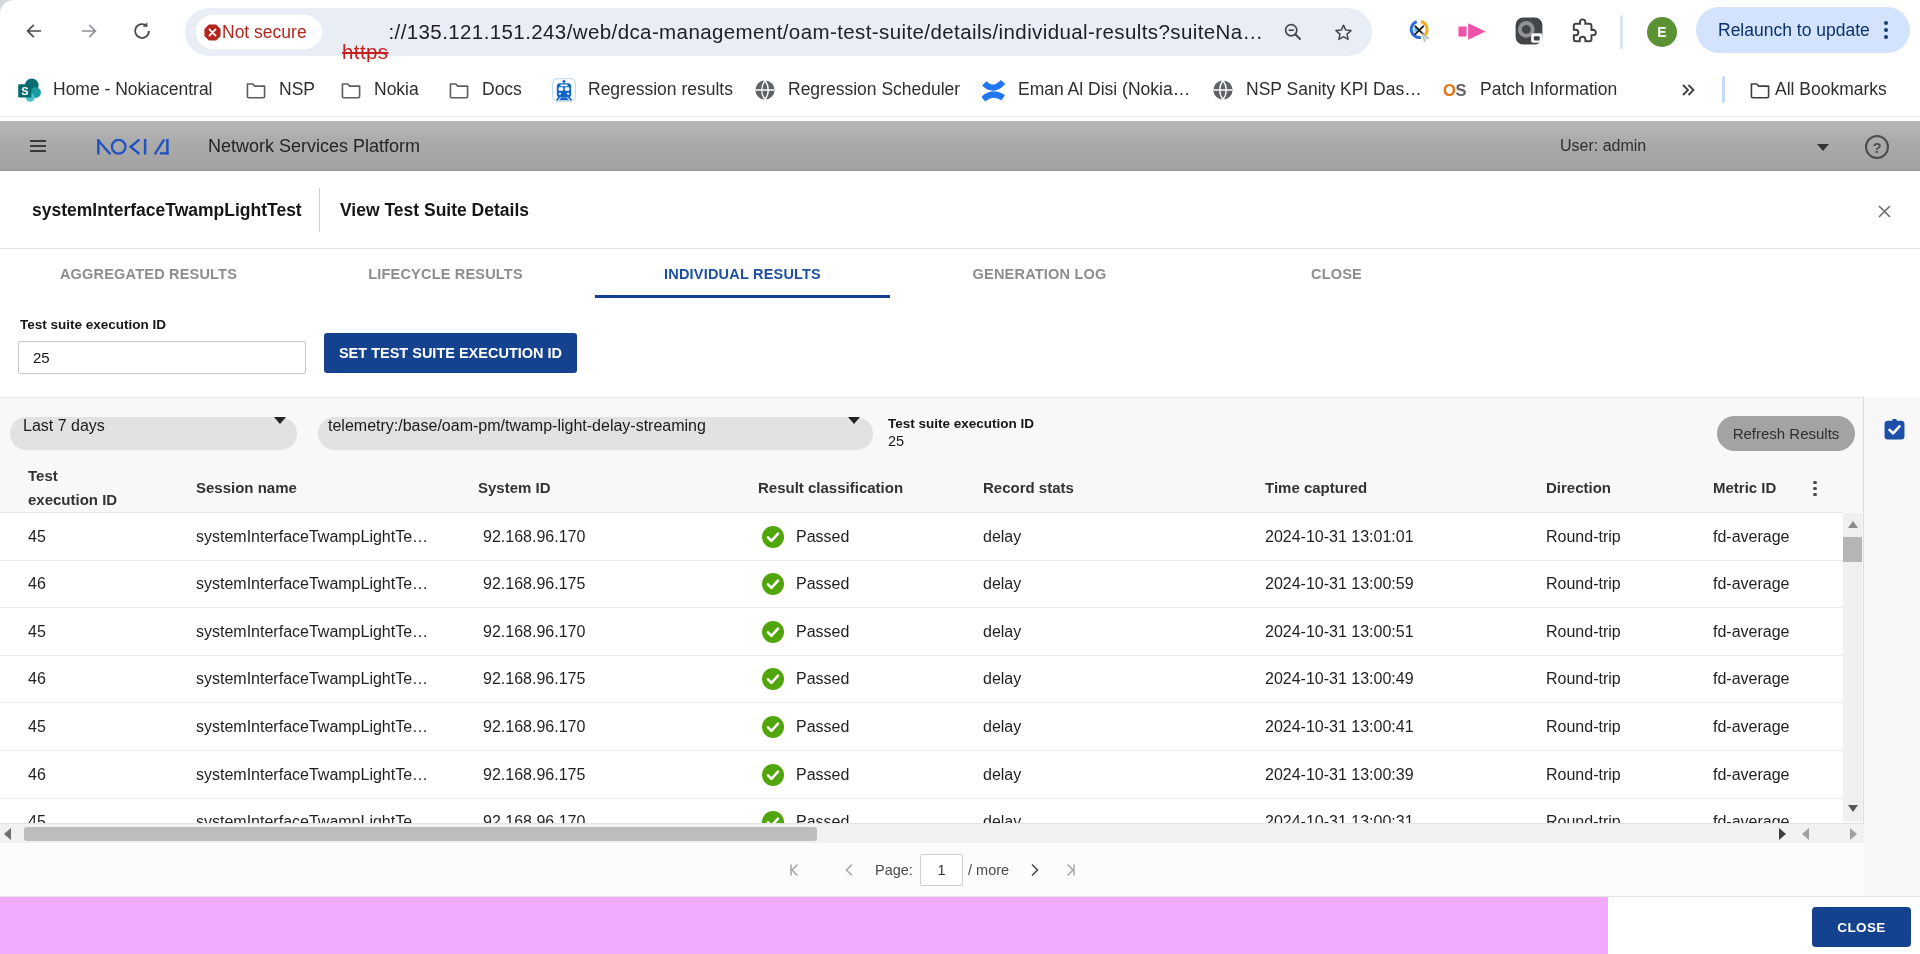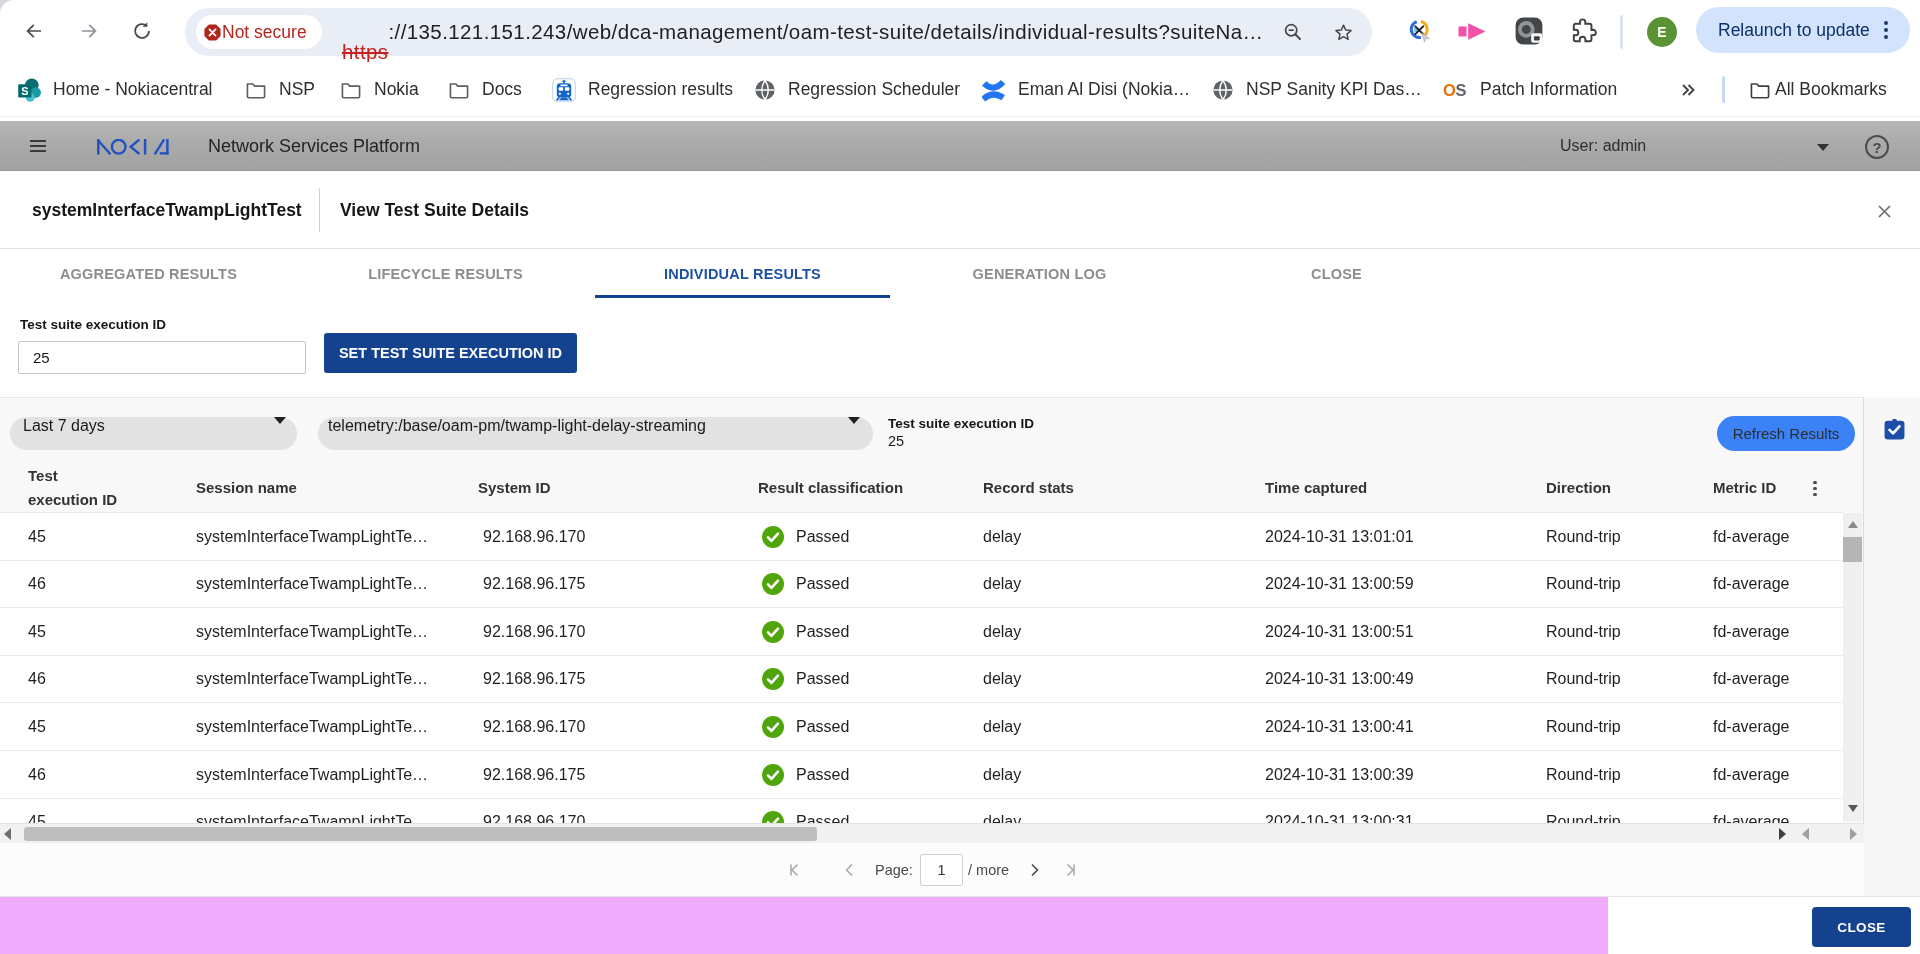--- a/index.html
+++ b/index.html
@@ -71,21 +71,21 @@
   .pill { position:absolute; height:33px; border-radius:17px; background:#e2e2e2; display:flex; 
     font-size:16px; color:#1a1a1a; }
   .pill .caret { width:0; height:0; border-left:6.5px solid transparent; border-right:6.5px solid transparent;
     border-top:7px solid #222; position:absolute; }
   #pill-range { left:10px; top:19px; width:287px; padding-left:13px; }
   #pill-range .caret { right:11px; }
   #pill-tele { left:318px; top:19px; width:555px; padding-left:10px; }
   #pill-tele .caret { right:13px; }
   #flt-exec-label { left:888px; top:18px; font-size:13.5px; font-weight:700; color:#161616; position:absolute; }
   #flt-exec-val { left:888px; top:35px; font-size:14.5px; color:#1a1a1a; position:absolute; }
-  #refresh-btn { left:1717px; top:18px; width:138px; height:35px; border-radius:17.5px; background:#3b82f6;
+  #refresh-btn { left:1717px; top:18px; width:138px; height:35px; border-radius:17.5px; background:#a3a3a3;
     display:flex; align-items:center; justify-content:center; font-size:15px; color:#2e2e2e; position:absolute; }
 
   
   #thead { position:absolute; left:0; top:67px; width:1843px; height:48px; }
   .hcell { position:absolute; font-size:15px; font-weight:700; color:#333; line-height:24px; }
   #tbody { position:absolute; left:0; top:114px; width:1843px; height:311px; background:#fff; overflow:hidden; border-top:1px solid #e7e7e7; }
   .trow { position:absolute; left:0; width:1843px; height:47.6px; background:#fff; border-bottom:1px solid #eaeaea; }
   .tcell { position:absolute; top:0; height:47px; display:flex; align-items:center; font-size:16px; color:#1f1f1f; white-space:nowrap; }
   .c-exec { left:28px; } .c-session { left:196px; } .c-system { left:483px; }
   .c-result { left:762px; gap:12px; } .c-stats { left:983px; } .c-time { left:1265px; }

